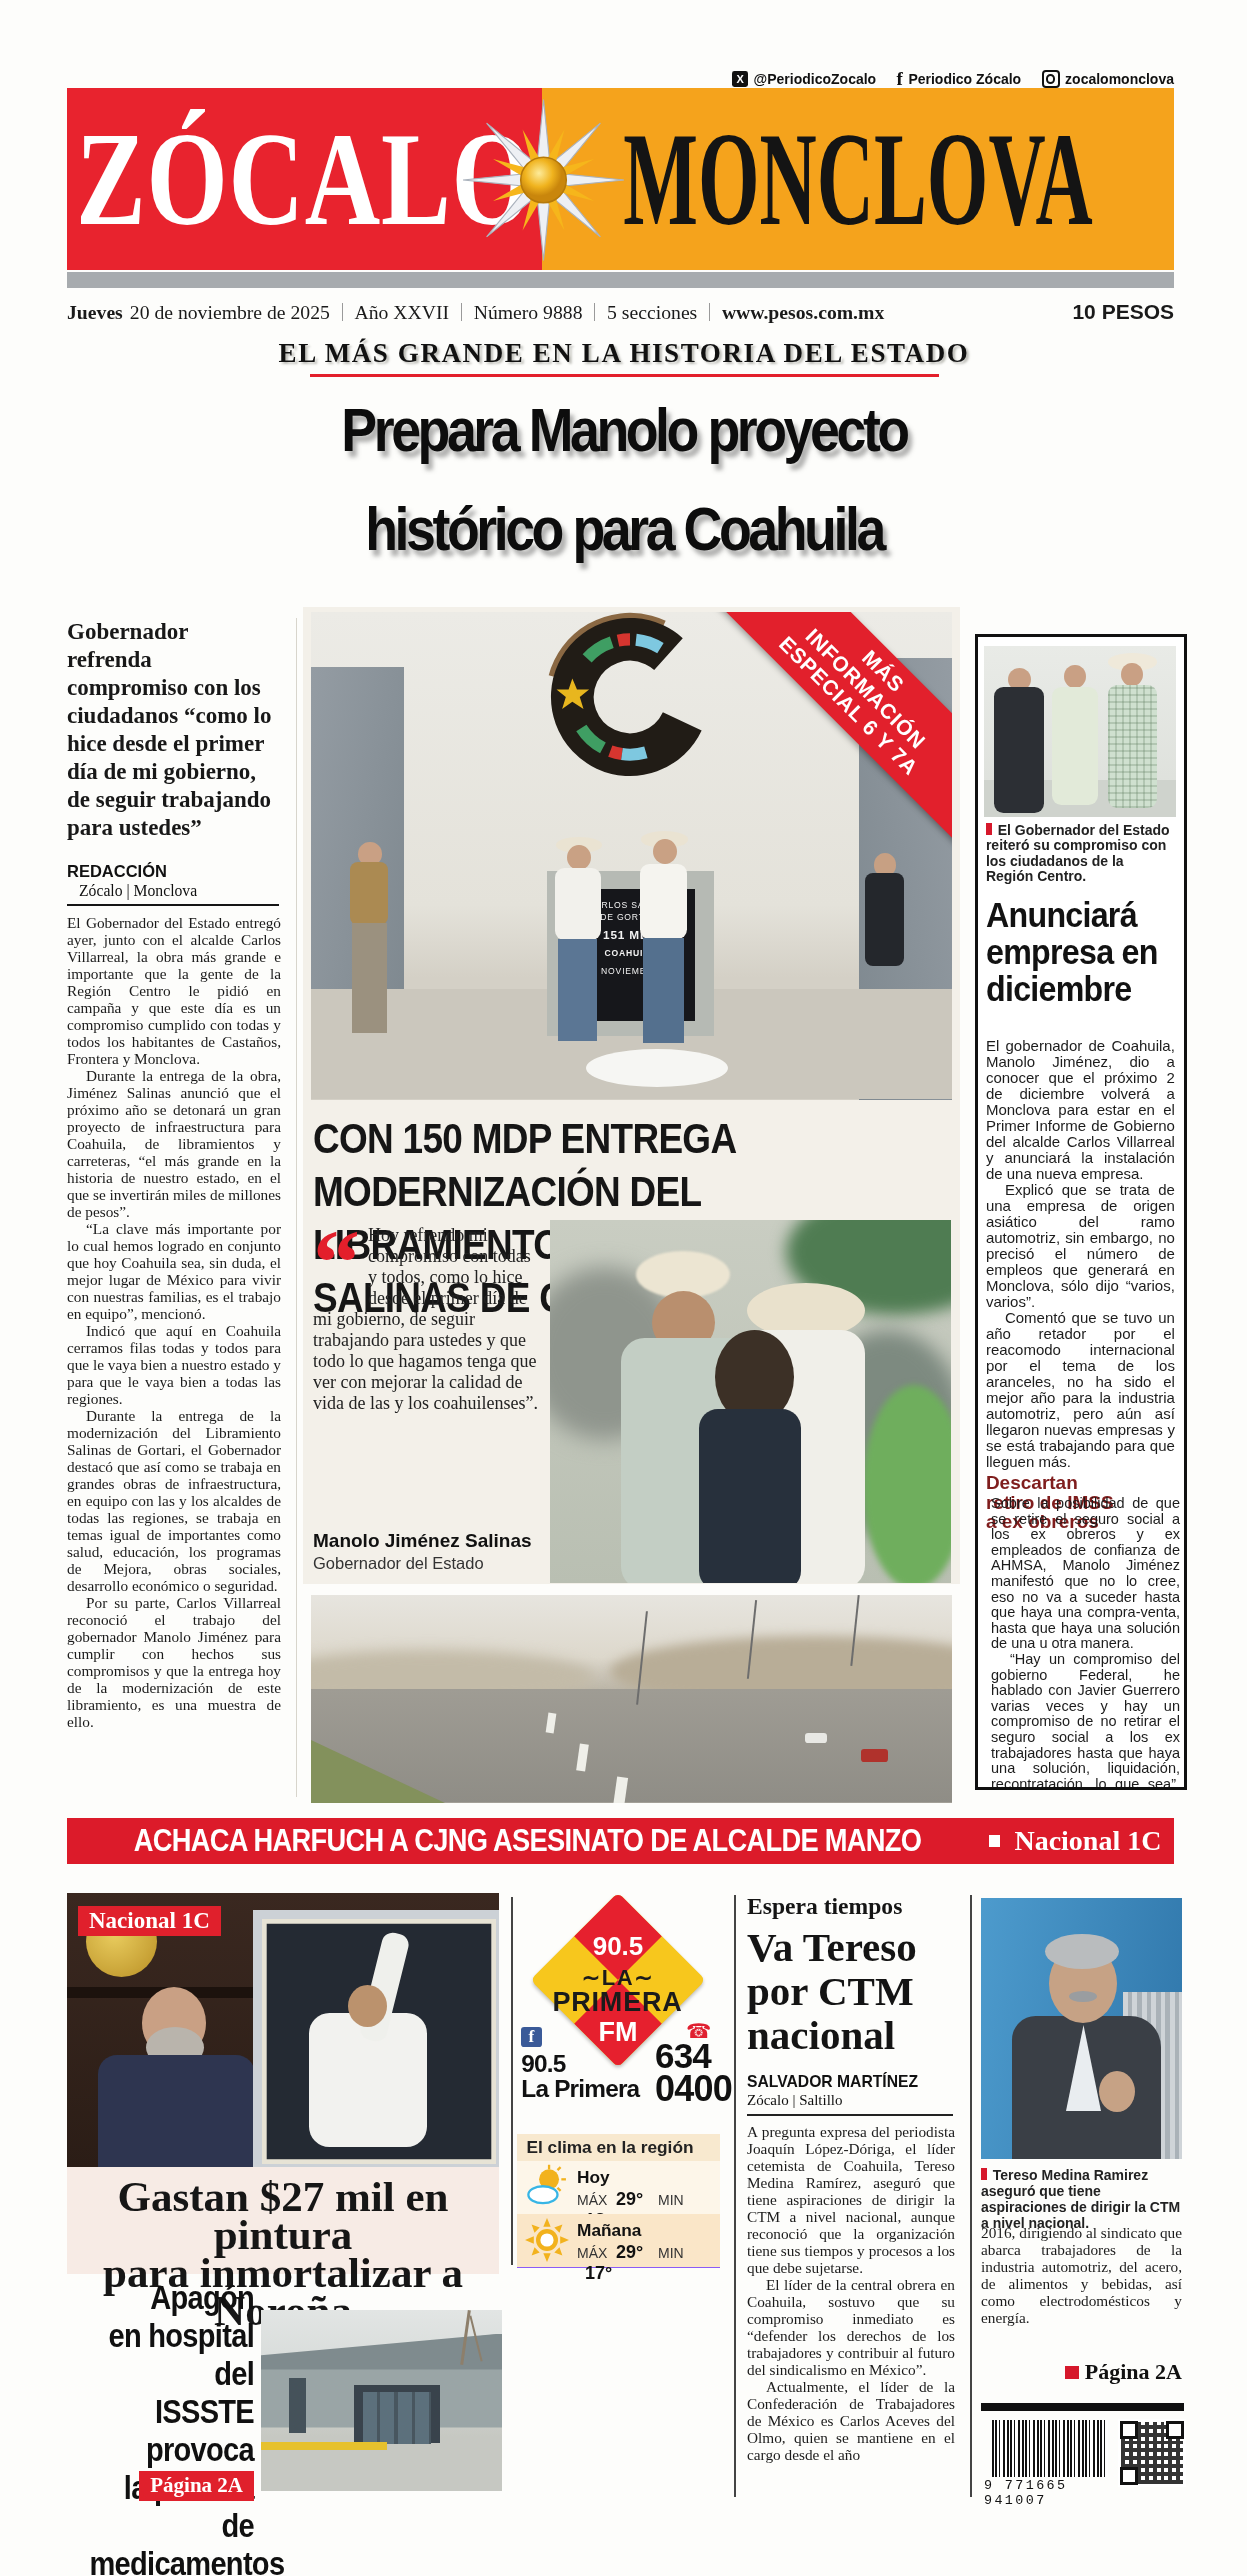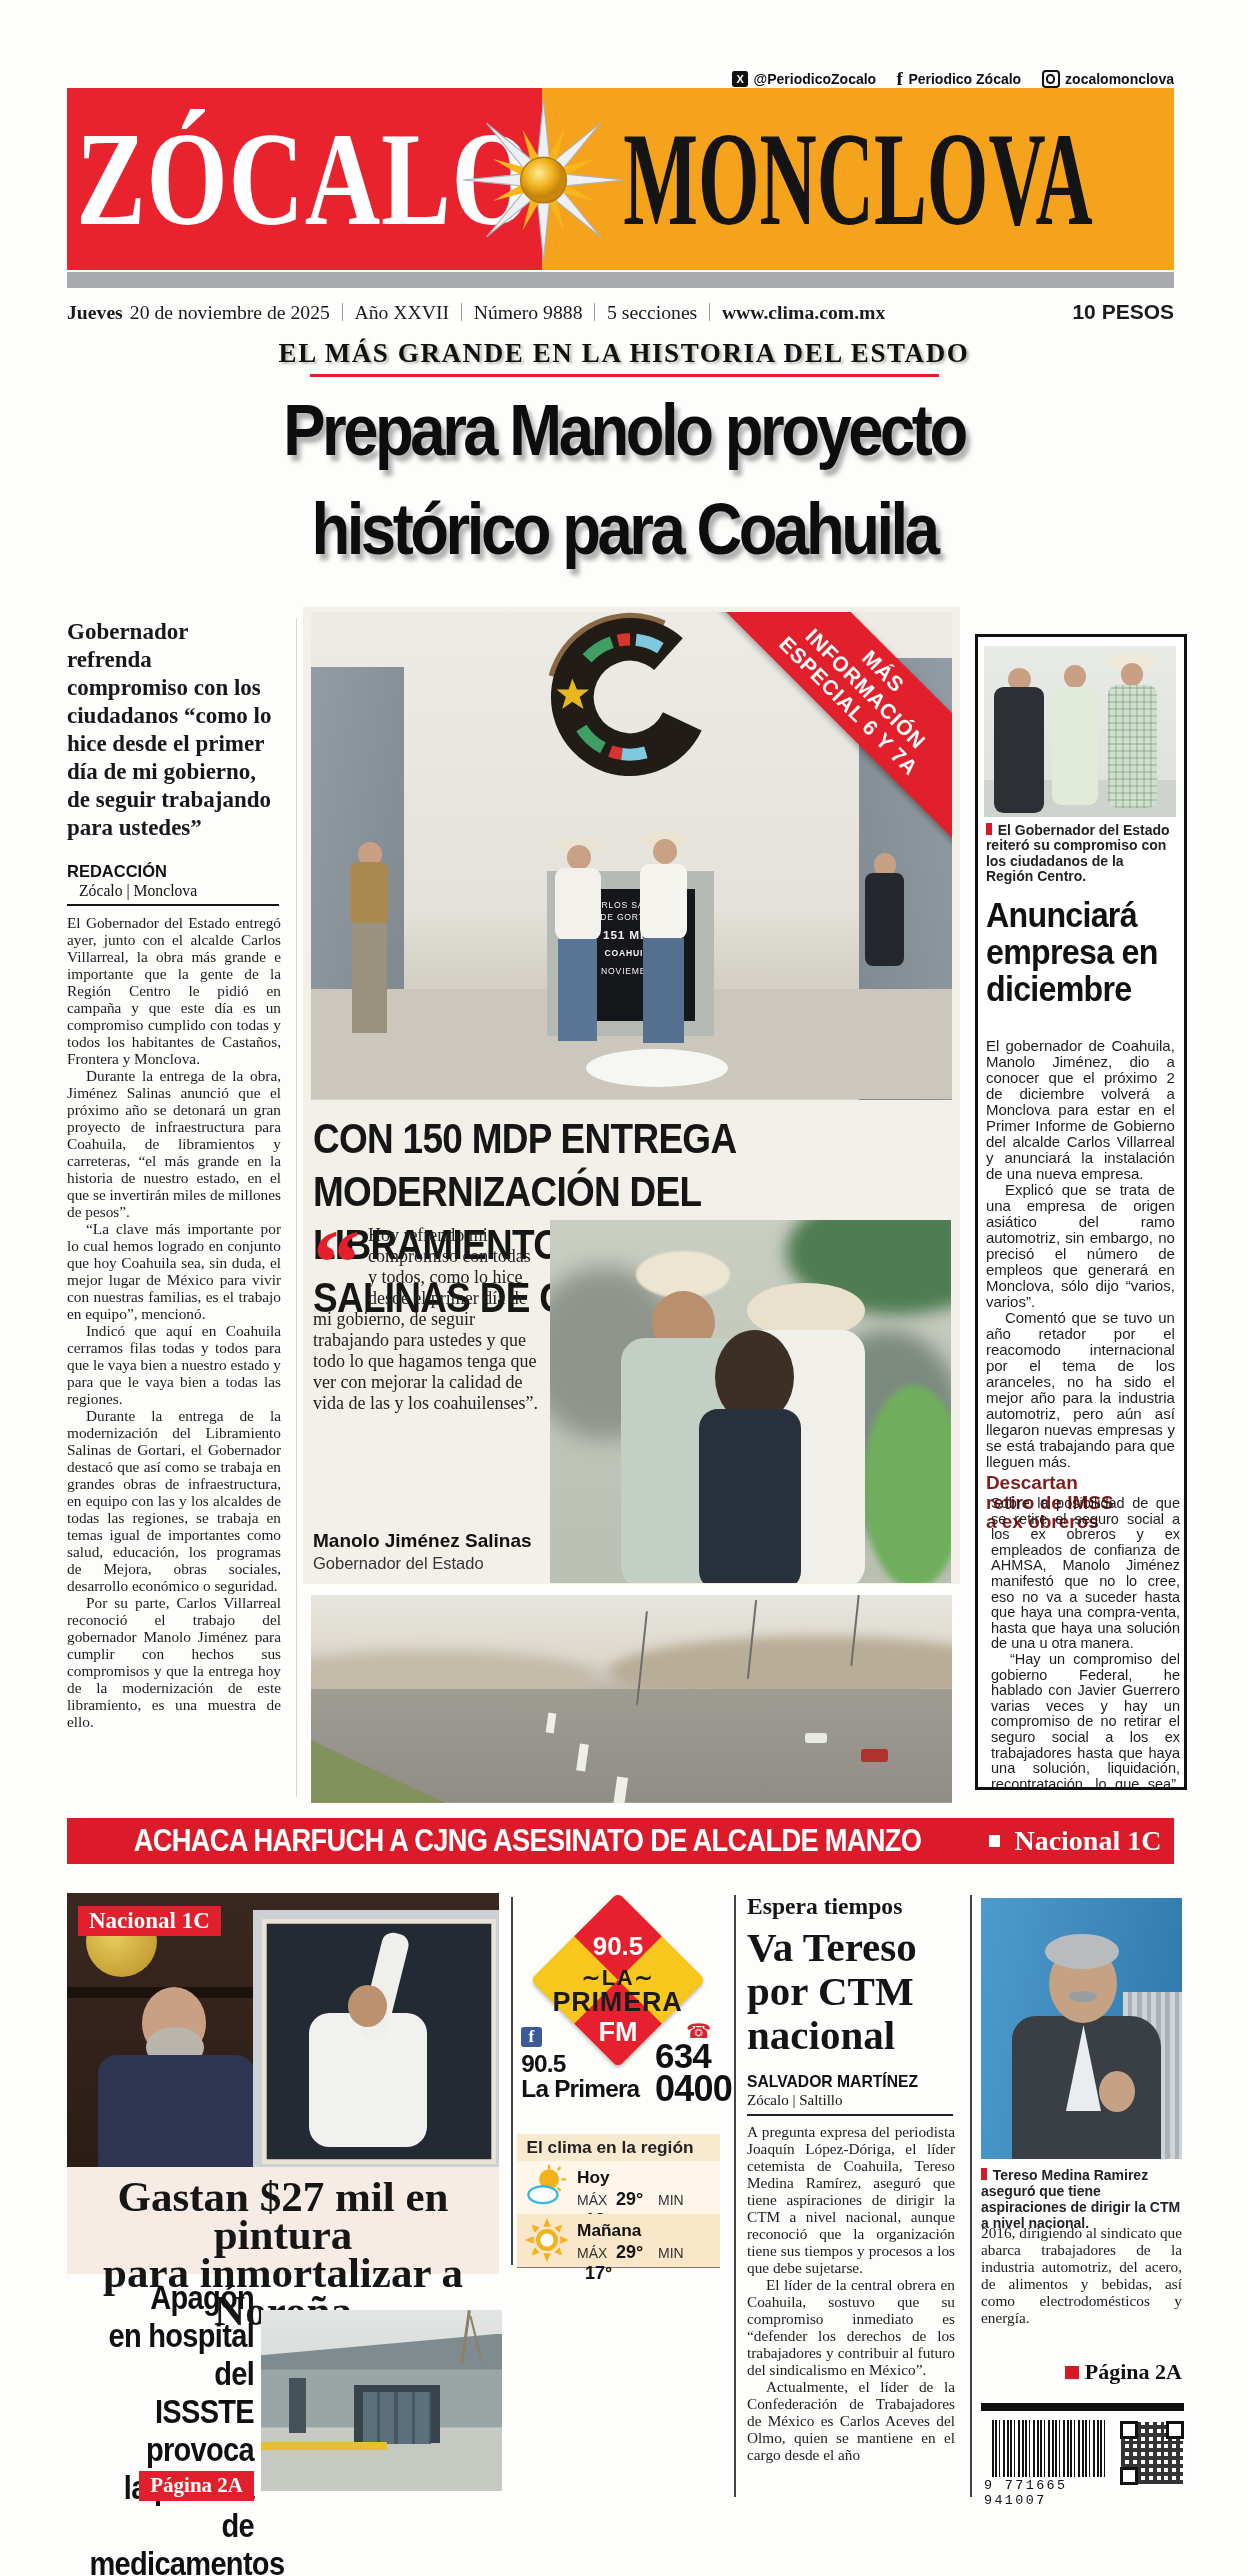--- a/index.html
+++ b/index.html
@@ -87,27 +87,27 @@
   <div class="abs" style="left:67px;top:297px;width:1107px;height:30px;display:flex;align-items:center;font-size:19.7px;color:#1a1a1a;">
     <span style="font-weight:700;margin-right:7px;">Jueves</span>
     <span>20 de noviembre de 2025</span>
     <span class="sep"></span>
     <span>Año XXVII</span>
     <span class="sep"></span>
     <span>Número 9888</span>
     <span class="sep"></span>
     <span>5 secciones</span>
     <span class="sep"></span>
-    <span style="font-weight:700;">www.clima.com.mx</span>
+    <span style="font-weight:700;">www.pesos.com.mx</span>
     <span class="sans" style="margin-left:auto;font-weight:700;font-size:21px;">10 PESOS</span>
   </div>
 
   <div class="abs" style="left:0;top:338px;width:1248px;text-align:center;font-size:27px;font-weight:700;letter-spacing:1.6px;text-shadow:2.4px 2.4px 2.4px #bcbcb6;">EL MÁS GRANDE EN LA HISTORIA DEL ESTADO</div>
   <div class="abs" style="left:310px;top:374px;width:629px;height:3.1px;background:#e31f2b;"></div>
-  <div class="abs cond" style="left:0;top:381px;width:1248px;text-align:center;font-size:72px;line-height:99px;letter-spacing:-3.9px;color:#0d0d0d;text-shadow:4.7px 5.5px 4.7px rgba(100,100,100,.5);">
+  <div class="abs cond" style="left:0;top:381px;width:1248px;text-align:center;font-size:61px;line-height:99px;letter-spacing:-3.9px;color:#0d0d0d;text-shadow:4.7px 5.5px 4.7px rgba(100,100,100,.5);">
     <span class="sqC">Prepara Manolo proyecto</span>
     <span class="sqC">histórico para Coahuila</span>
   </div>
 
   <div class="abs" style="left:303px;top:607px;width:657px;height:977px;background:#f3f0e9;"></div>
 
   <div class="abs" style="left:67px;top:618px;width:211px;font-size:23px;line-height:28px;font-weight:700;color:#181818;">Gobernador refrenda compromiso con los ciudadanos “como lo hice desde el primer día de mi gobierno, de seguir trabajando para ustedes”</div>
   <div class="abs sans" style="left:67px;top:862px;font-size:16.5px;font-weight:700;">REDACCIÓN</div>
   <div class="abs" style="left:79px;top:882px;font-size:15.7px;">Zócalo | Monclova</div>
   <div class="abs" style="left:67px;top:904px;width:212px;height:2.4px;background:#151515;"></div>

